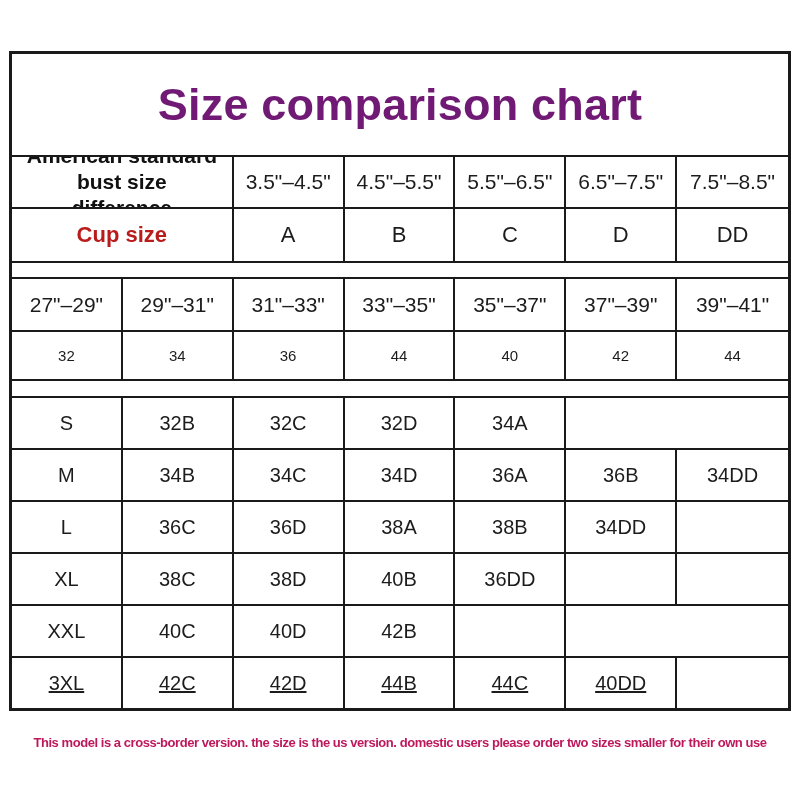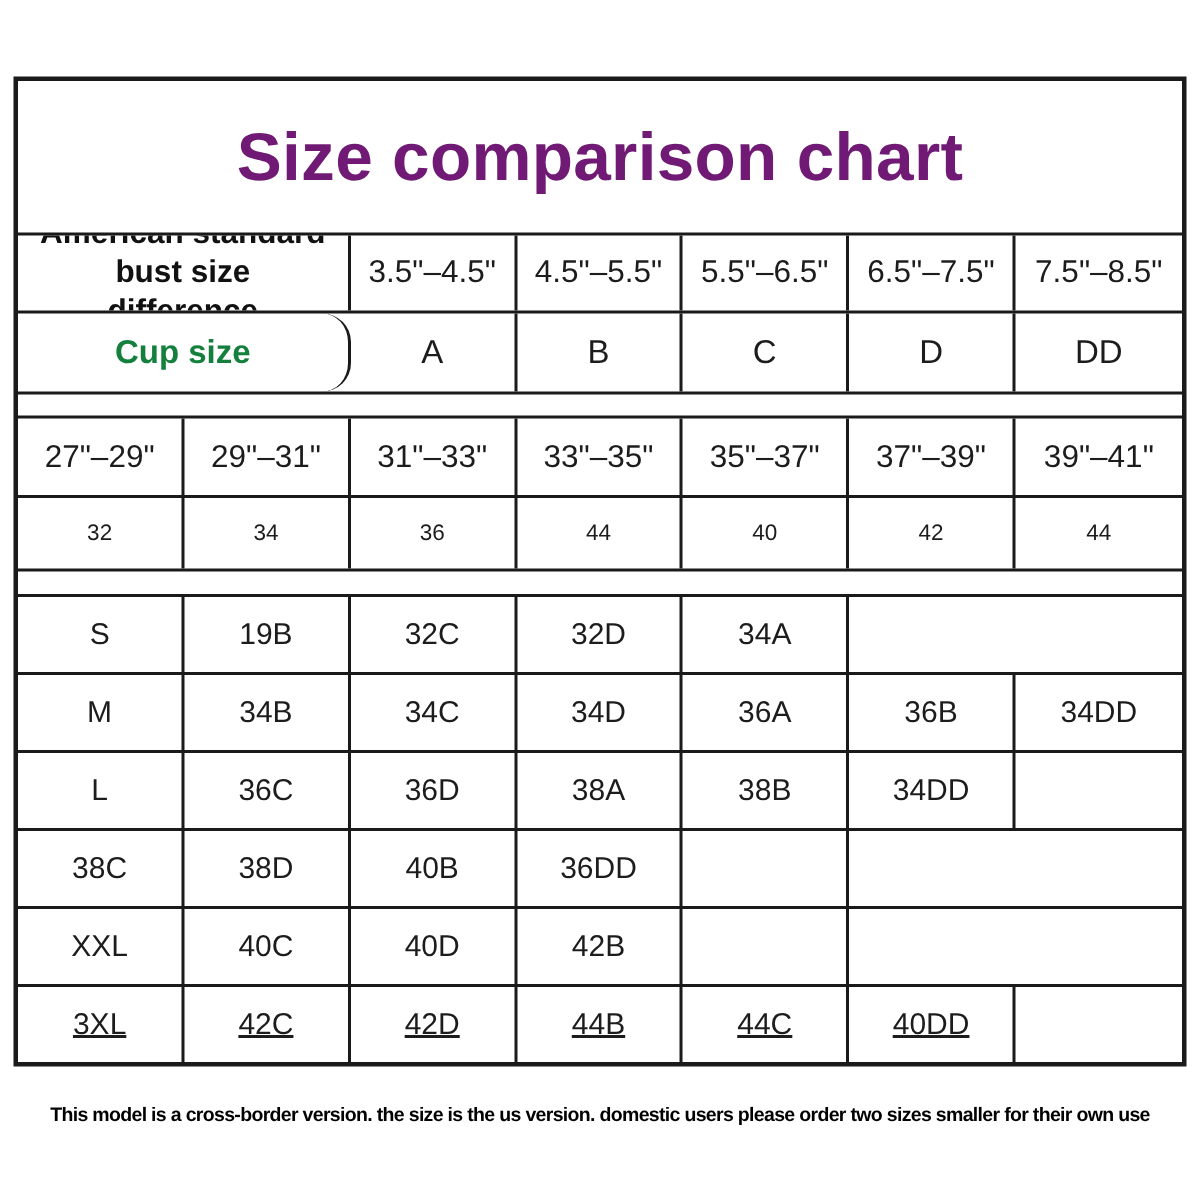--- a/index.html
+++ b/index.html
@@ -47,36 +47,36 @@
   .span2 { grid-column: span 2; }
   .r-h1 .cell { height: 50px; font-size: 21px; }
   .bust-label {
     font-size: 13.5px;
     font-weight: 700;
     line-height: 1.25;
     padding: 0 14px;
     color: #111111;
   }
   .r-h2 .cell { height: 52px; font-size: 22px; }
-  .cup-label { font-size: 29px; font-weight: 700; color: #15803d; border-radius: 19px; }
+  .cup-label { font-size: 29px; font-weight: 700; color: #b91c1c; }
   .strip { height: 14px; border-bottom: 2px solid #1a1a1a; }
   .strip2 { height: 15px; }
   .r-b1 .cell { height: 51px; font-size: 21px; }
   .r-b2 .cell { height: 47px; font-size: 15px; }
   .r-m .cell { height: 50px; font-size: 20px; }
   .r-m.last { border-bottom: none; text-decoration: underline; }
   .footer {
     width: 800px;
     margin-top: 24px;
     text-align: center;
     font-size: 13px;
     font-weight: 700;
     letter-spacing: -0.45px;
     white-space: nowrap;
-    color: #000000;
+    color: #be185d;
   }
 </style>
 </head>
 <body>
 
 <div class="sheet">
 
   <div class="title-row">Size comparison chart</div>
 
   <div class="row r-h1">
@@ -116,21 +116,21 @@
     <div class="cell">44</div>
     <div class="cell">40</div>
     <div class="cell">42</div>
     <div class="cell">44</div>
   </div>
 
   <div class="strip strip2"></div>
 
   <div class="row r-m">
     <div class="cell">S</div>
-    <div class="cell">19B</div>
+    <div class="cell">32B</div>
     <div class="cell">32C</div>
     <div class="cell">32D</div>
     <div class="cell">34A</div>
     <div class="cell"></div>
   </div>
 
   <div class="row r-m">
     <div class="cell">M</div>
     <div class="cell">34B</div>
     <div class="cell">34C</div>
@@ -144,20 +144,21 @@
     <div class="cell">L</div>
     <div class="cell">36C</div>
     <div class="cell">36D</div>
     <div class="cell">38A</div>
     <div class="cell">38B</div>
     <div class="cell">34DD</div>
     <div class="cell"></div>
   </div>
 
   <div class="row r-m">
+    <div class="cell">XL</div>
     <div class="cell">38C</div>
     <div class="cell">38D</div>
     <div class="cell">40B</div>
     <div class="cell">36DD</div>
     <div class="cell"></div>
     <div class="cell"></div>
   </div>
 
   <div class="row r-m">
     <div class="cell">XXL</div>

